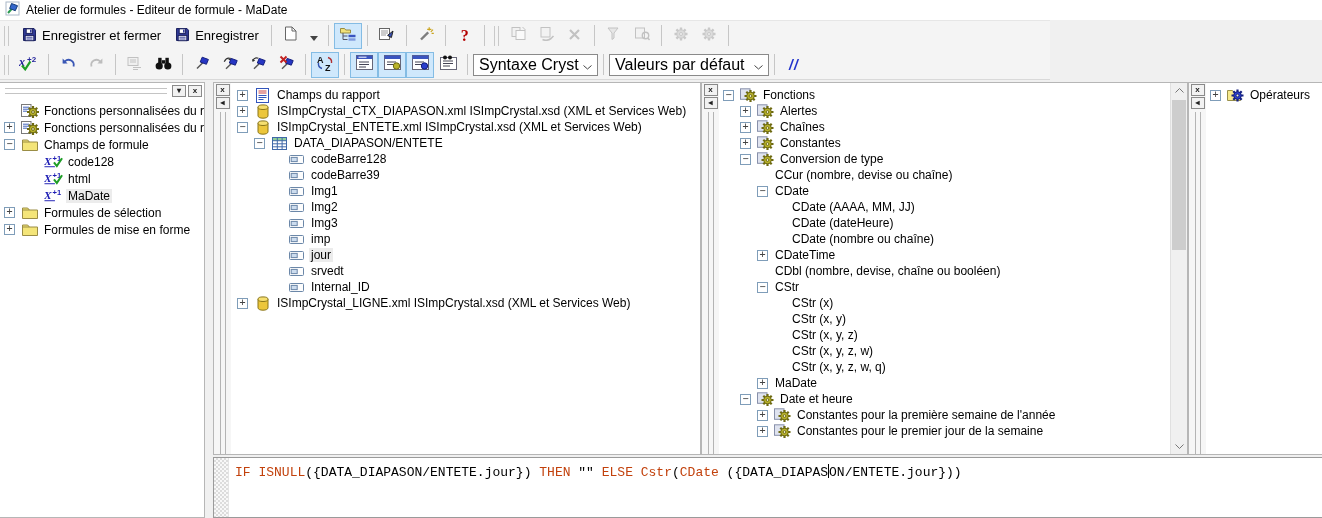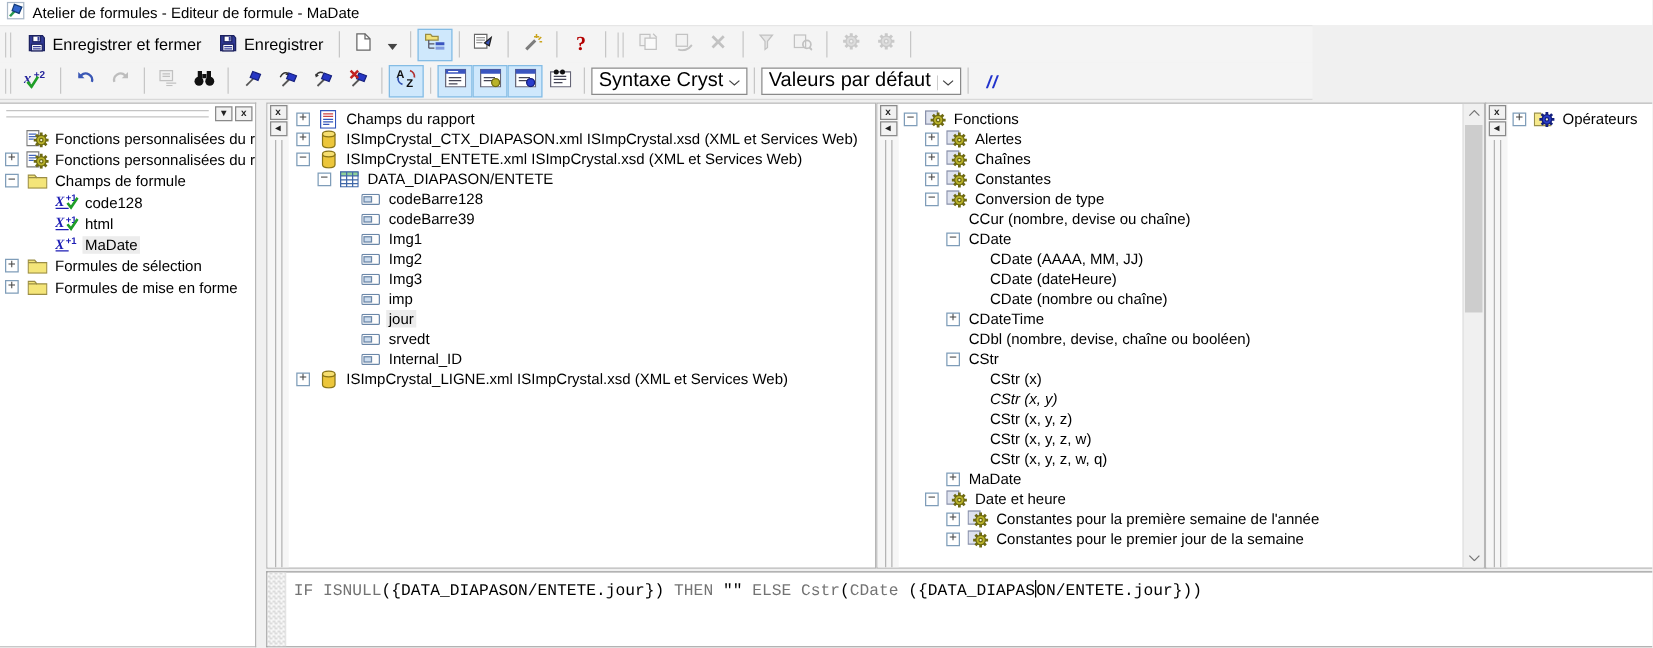--- a/index.html
+++ b/index.html
@@ -46,21 +46,21 @@
   .lbl{padding:0 2px}
   .sel .lbl{background:#ececec}
   .vscroll{position:relative;width:16px;background:#f0f0f0;border-left:1px solid #e0e0e0;flex:0 0 auto}
   .sarrow{position:absolute;left:0;width:16px;height:15px;display:flex;align-items:center;justify-content:center}
   .sarrow.up{top:0}.sarrow.dn{bottom:0}
   .thumb{position:absolute;left:1px;top:17px;width:14px;height:150px;background:#cdcdcd}
   .formula{position:absolute;left:213px;top:377px;right:0;bottom:0;background:#fff;
            border:1px solid #9a9a9a;border-right:none;box-sizing:border-box;display:flex}
   .gutter{width:14px;background:repeating-conic-gradient(#dcdcdc 0% 25%, #f8f8f8 0% 50%) 0 0/4px 4px;border-right:1px solid #e4e4e4}
   .code{padding:6px 0 0 6px;font-family:"Liberation Mono","DejaVu Sans Mono",monospace;font-size:13px;white-space:pre}
-  .kw{color:#737373}
+  .kw{color:#c2410c}
   .caret{display:inline-block;width:1px;height:14px;background:#000;vertical-align:-2px}
 </style>
 </head>
 <body>
 
 <div class="titlebar">
   <span><svg width="15" height="15" viewBox="0 0 15 15">
         <rect x="1" y="1" width="13" height="13" fill="#fff" stroke="#aab8c8"></rect>
         <path d="M3 12 L8 6.5" stroke="#2a9a50" stroke-width="2" fill="none"></path>
         <path d="M6.5 2.5 l6 2.2 -2.2 5 -5.6 -2.2 z" fill="#3366cc" stroke="#123a77"></path>
@@ -677,21 +677,21 @@
           <span class="lbl">CDbl (nombre, devise, chaîne ou booléen)</span>
         </div>
         <div class="trow" style="padding-left: 38px;">
           <span class="exp">−</span>
           <span class="lbl">CStr</span>
         </div>
         <div class="trow" style="padding-left: 55px;">
           <span class="expsp"></span>
           <span class="lbl">CStr (x)</span>
         </div>
-        <div class="trow" style="padding-left: 55px; font-style: italic;">
+        <div class="trow" style="padding-left: 55px;">
           <span class="expsp"></span>
           <span class="lbl">CStr (x, y)</span>
         </div>
         <div class="trow" style="padding-left: 55px;">
           <span class="expsp"></span>
           <span class="lbl">CStr (x, y, z)</span>
         </div>
         <div class="trow" style="padding-left: 55px;">
           <span class="expsp"></span>
           <span class="lbl">CStr (x, y, z, w)</span>

